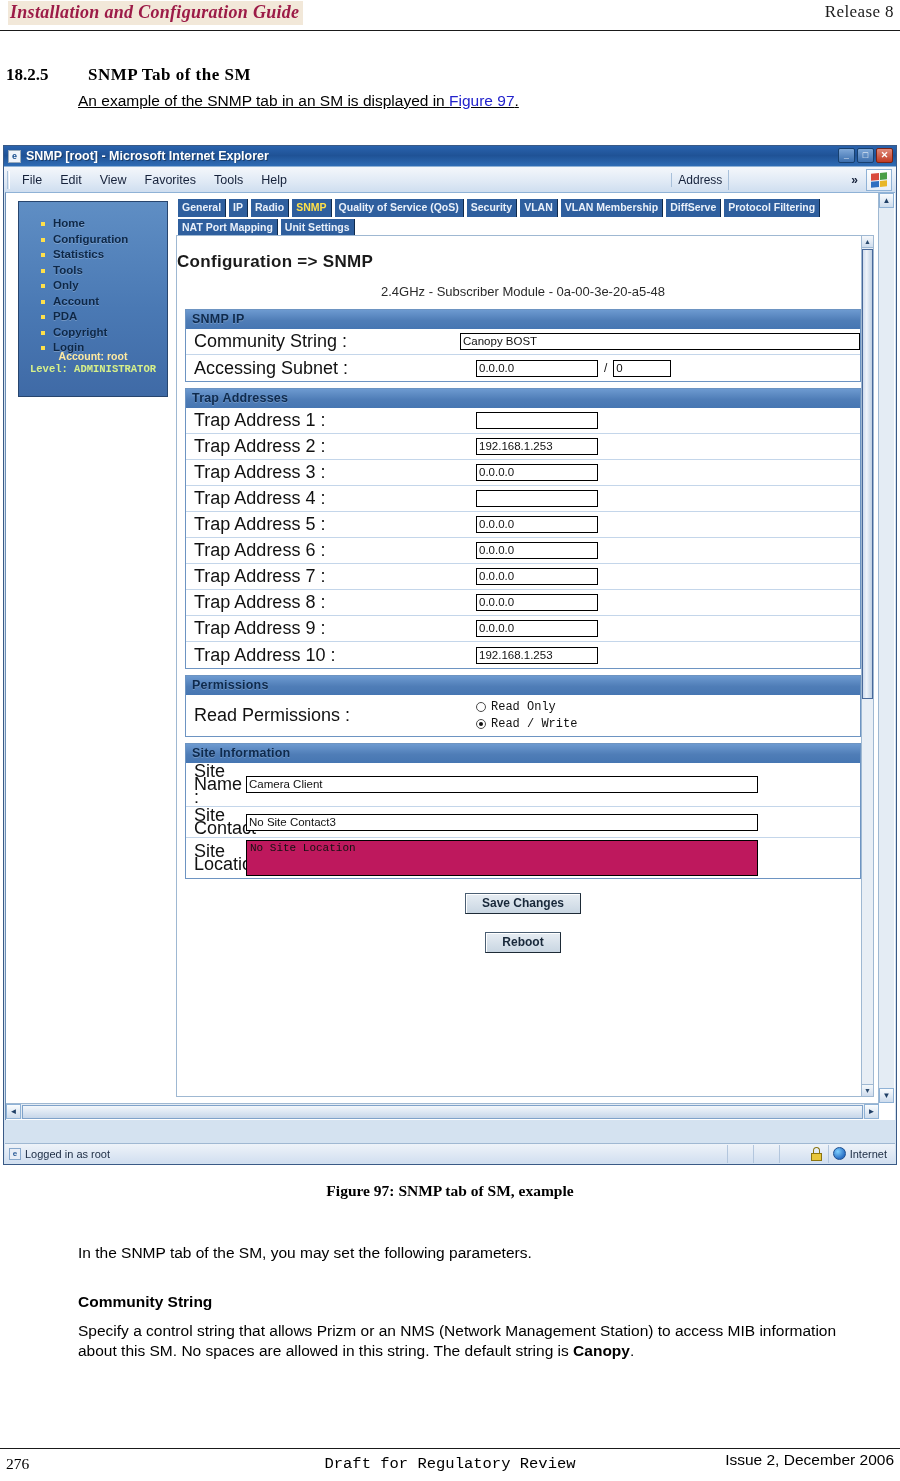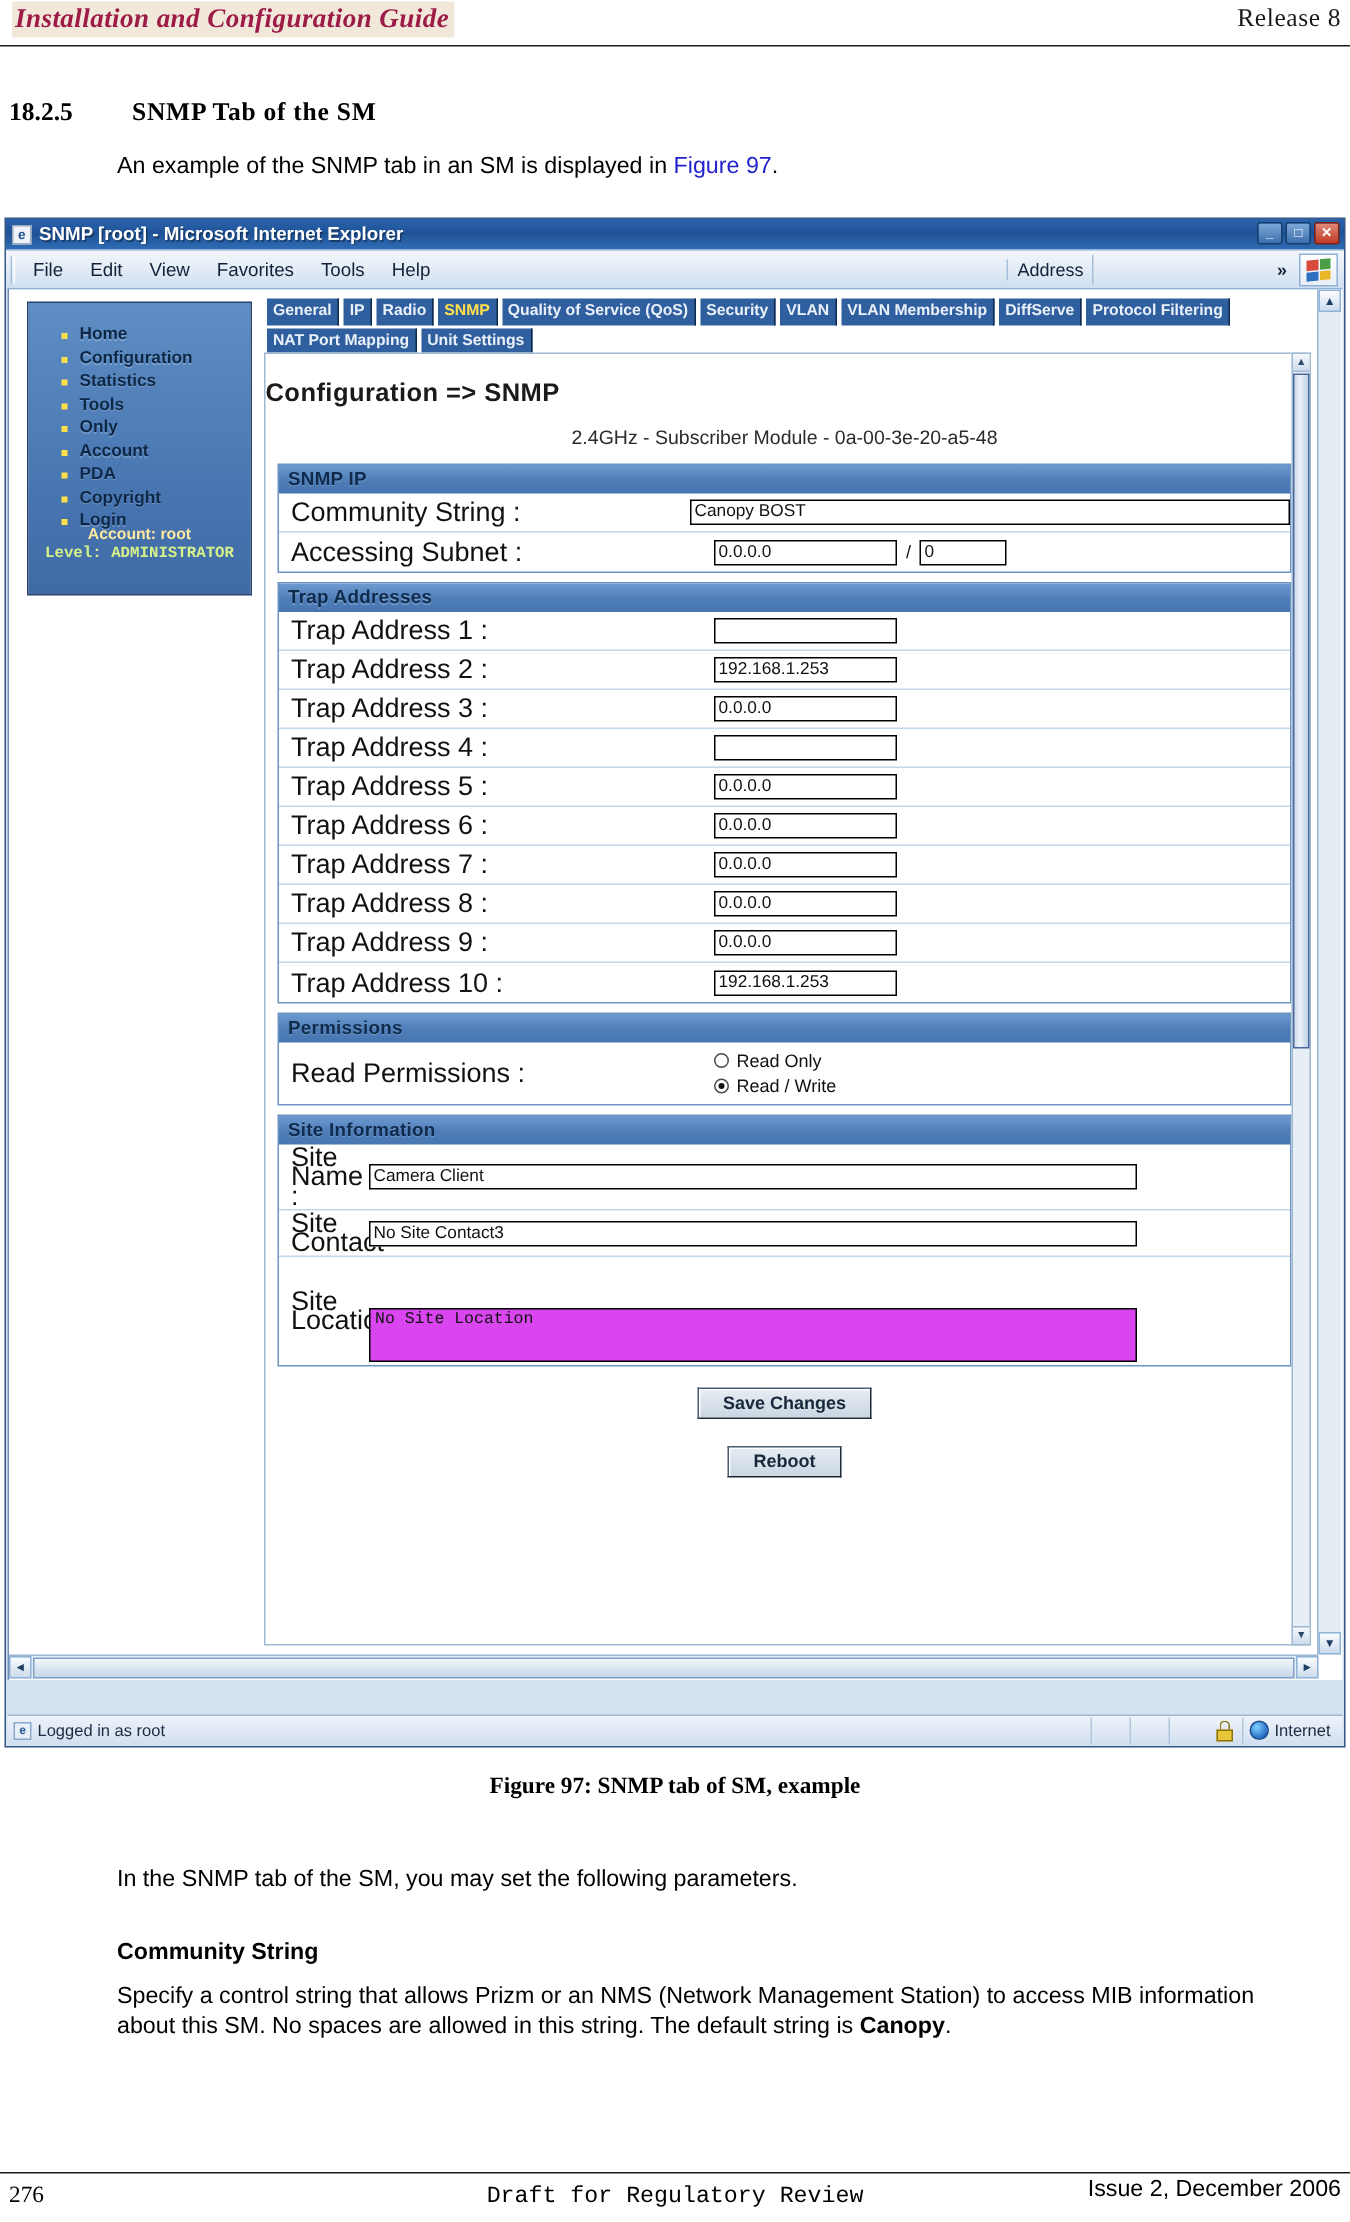--- a/index.html
+++ b/index.html
@@ -42,22 +42,22 @@
     font-family:"Liberation Serif", serif;
     font-weight:bold; font-size:17px; color:#000;
   }
   .sec-title{
     position:absolute; left:88px; top:65px;
     font-family:"Liberation Serif", serif;
     font-weight:bold; font-size:17px; color:#000;
     letter-spacing:0.5px;
   }
   .intro-para{
-    position:absolute; left:78px; top:102px; width:760px;
-    font-size:15.5px; color:#000;
+    position:absolute; left:78px; top:92px; width:760px;
+    font-size:15.5px; color:#000;text-decoration:underline;
   }
   .figref{ color:#2222cc; }
 
   
   .browser{
     position:absolute; left:3px; top:145px;
     width:894px; height:1020px;
     background:#d4e2f0;
     border:1px solid #3a5a86;
   }
@@ -224,36 +224,35 @@
     font-size:11.5px; line-height:15px; color:#111;
     padding:0 2px; white-space:nowrap; overflow:hidden;
   }
   .ibox.w-comm{ width:400px; }
   .ibox.w-sub{ width:122px; }
   .ibox.w-mask{ width:58px; }
   .ibox.w-trap{ width:122px; }
   .ibox.w-site{ width:512px; }
   .slash{ font-size:12px; color:#111; }
   .radio-col{ display:flex; flex-direction:column; gap:3px; padding:3px 0;}
-  .radio-row{ display:flex; align-items:center; gap:5px; font-size:12px; color:#111;}
+  .radio-row{ display:flex; align-items:center; gap:5px; font-size:12px; color:#111;font-family:Liberation Mono, monospace;}
   .rdot{
     width:10px;height:10px;border-radius:50%;
     border:1px solid #4a4a4a; background:#fff;
     display:inline-block; position:relative;
   }
   .rdot.on::after{
     content:""; position:absolute; left:2px; top:2px;
     width:4px;height:4px;border-radius:50%;background:#111;
   }
   .tarea{
-    width:512px; height:36px; border:1px solid #000; background:#d946ef;
+    width:512px; height:36px; border:1px solid #000; background:#be185d;
     font-family:"Liberation Mono", monospace;
     font-size:11px; line-height:13px; color:#111; padding:1px 3px;
     overflow:hidden;
-    margin-top:32px;
   }
   .btn-wrap{ text-align:center; padding:14px 0 4px 0; }
   .cbtn{
     display:inline-block;
     background:linear-gradient(180deg,#e7edf3,#c9d6e2);
     border:1px solid #4a5e72;
     border-right-color:#1d2a36; border-bottom-color:#1d2a36;
     font-size:12px; font-weight:bold; color:#18283a;
     padding:2px 16px 3px 16px;
     box-shadow:inset 1px 1px 0 #ffffff;

